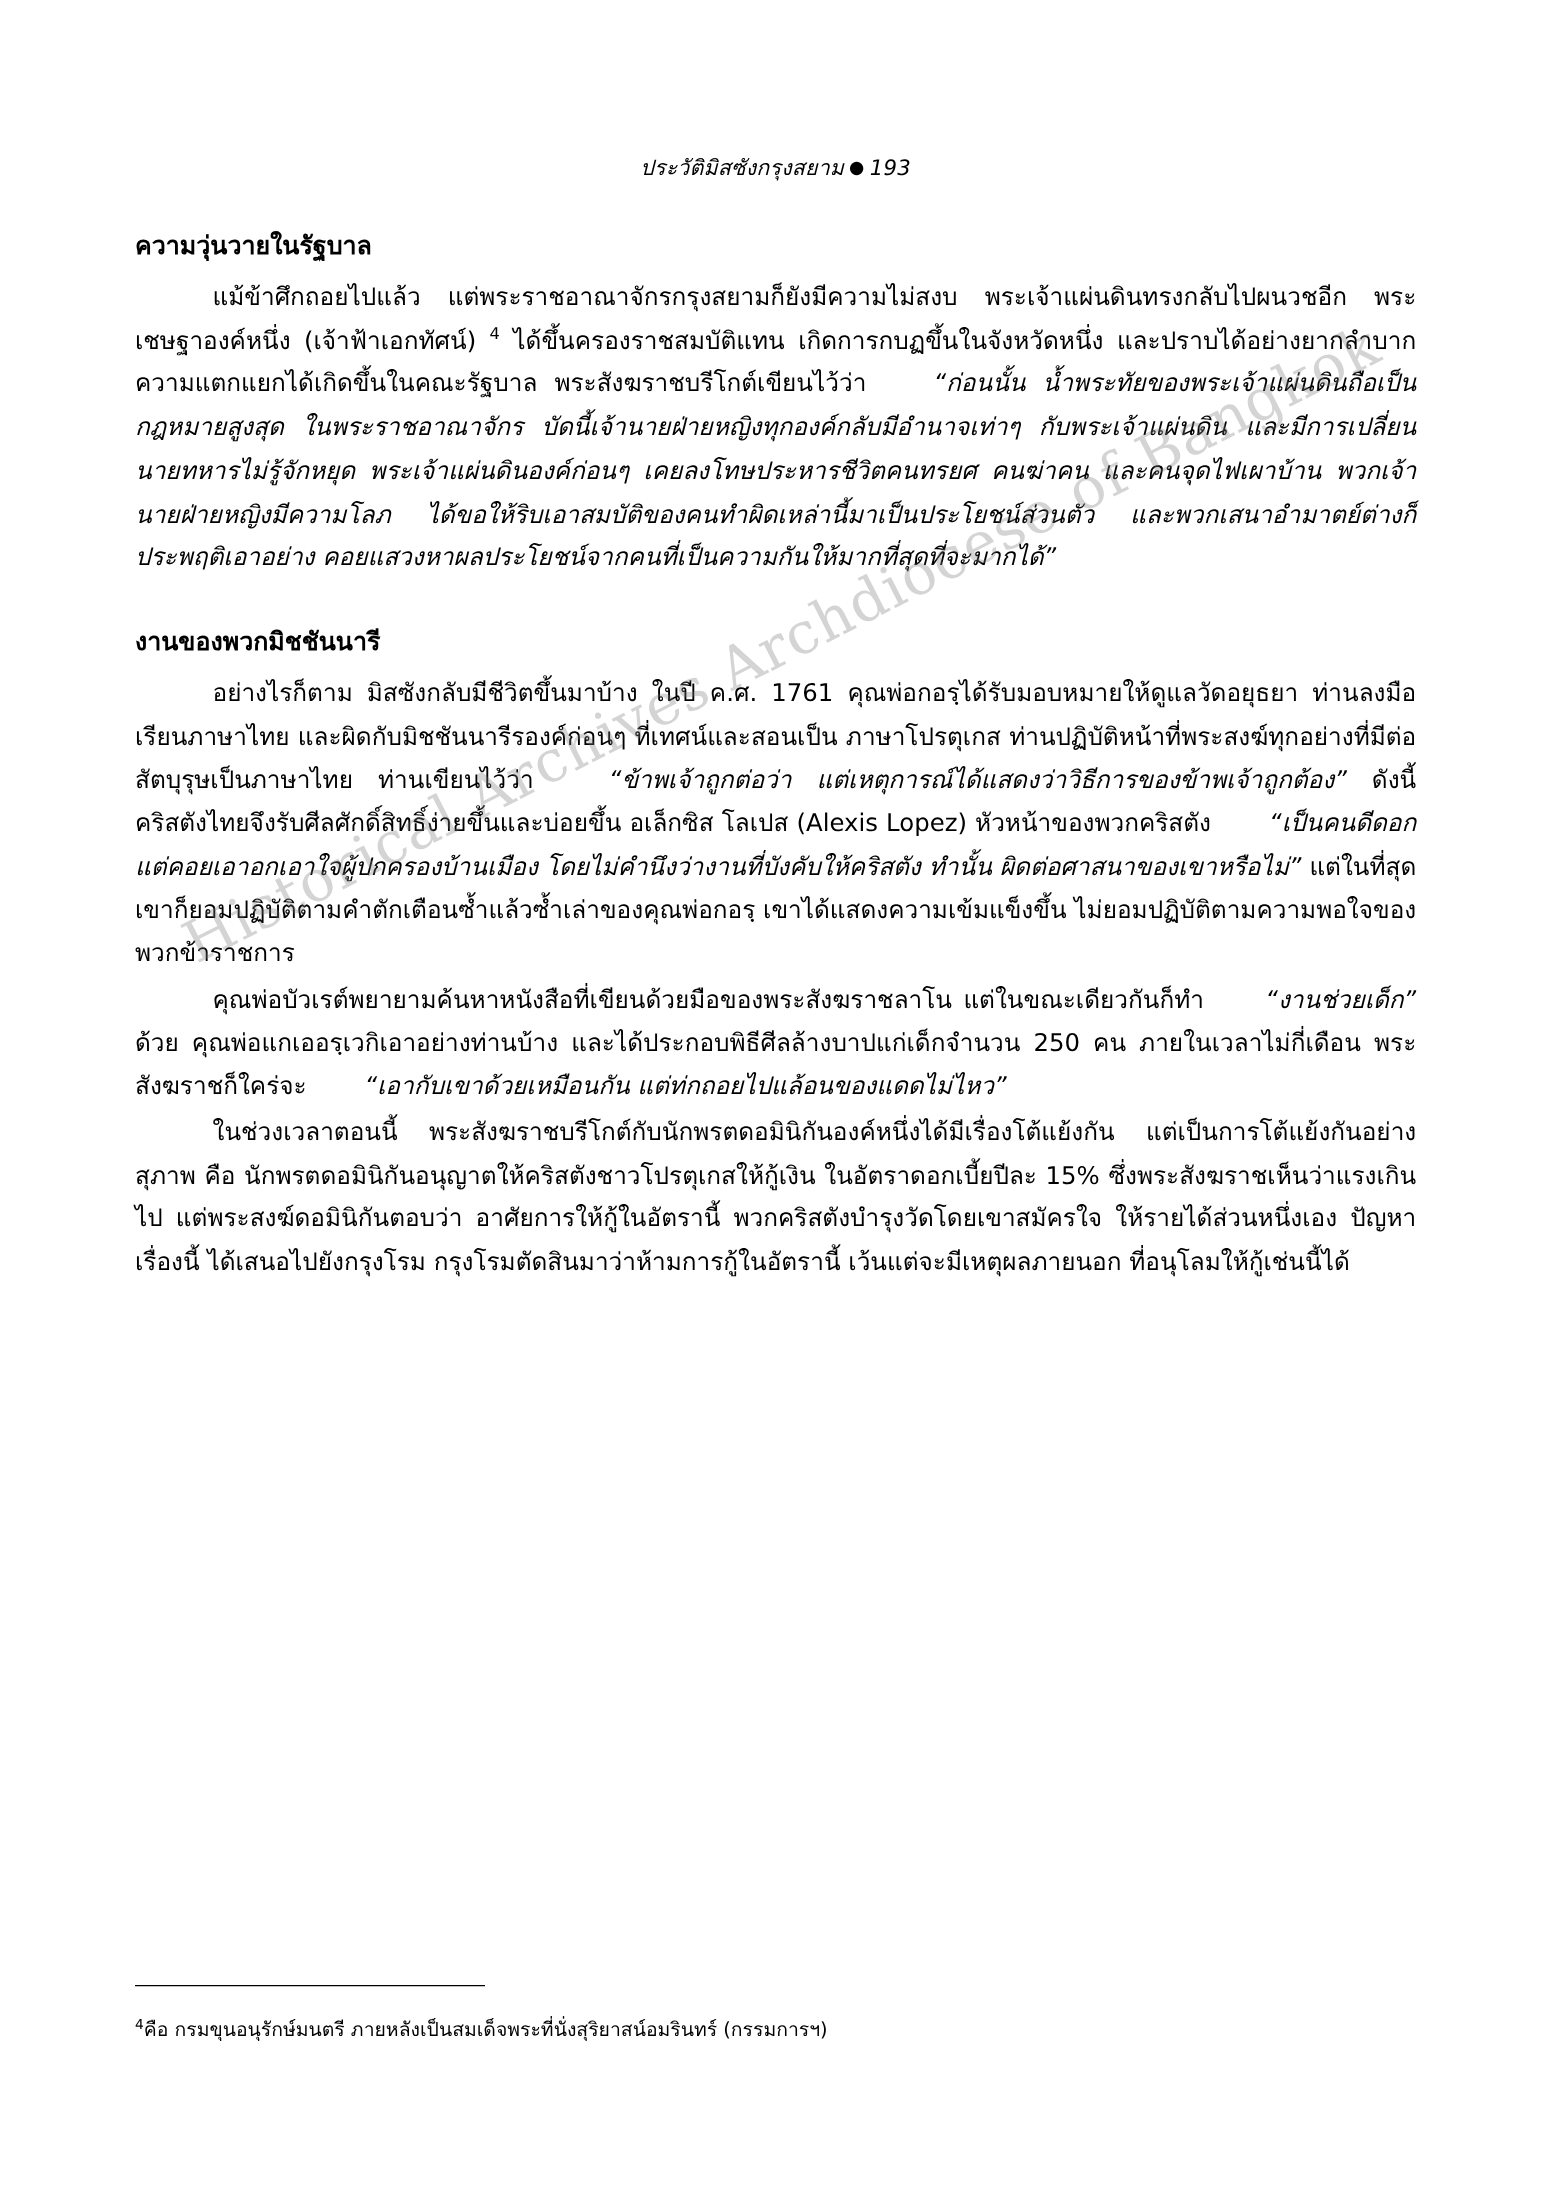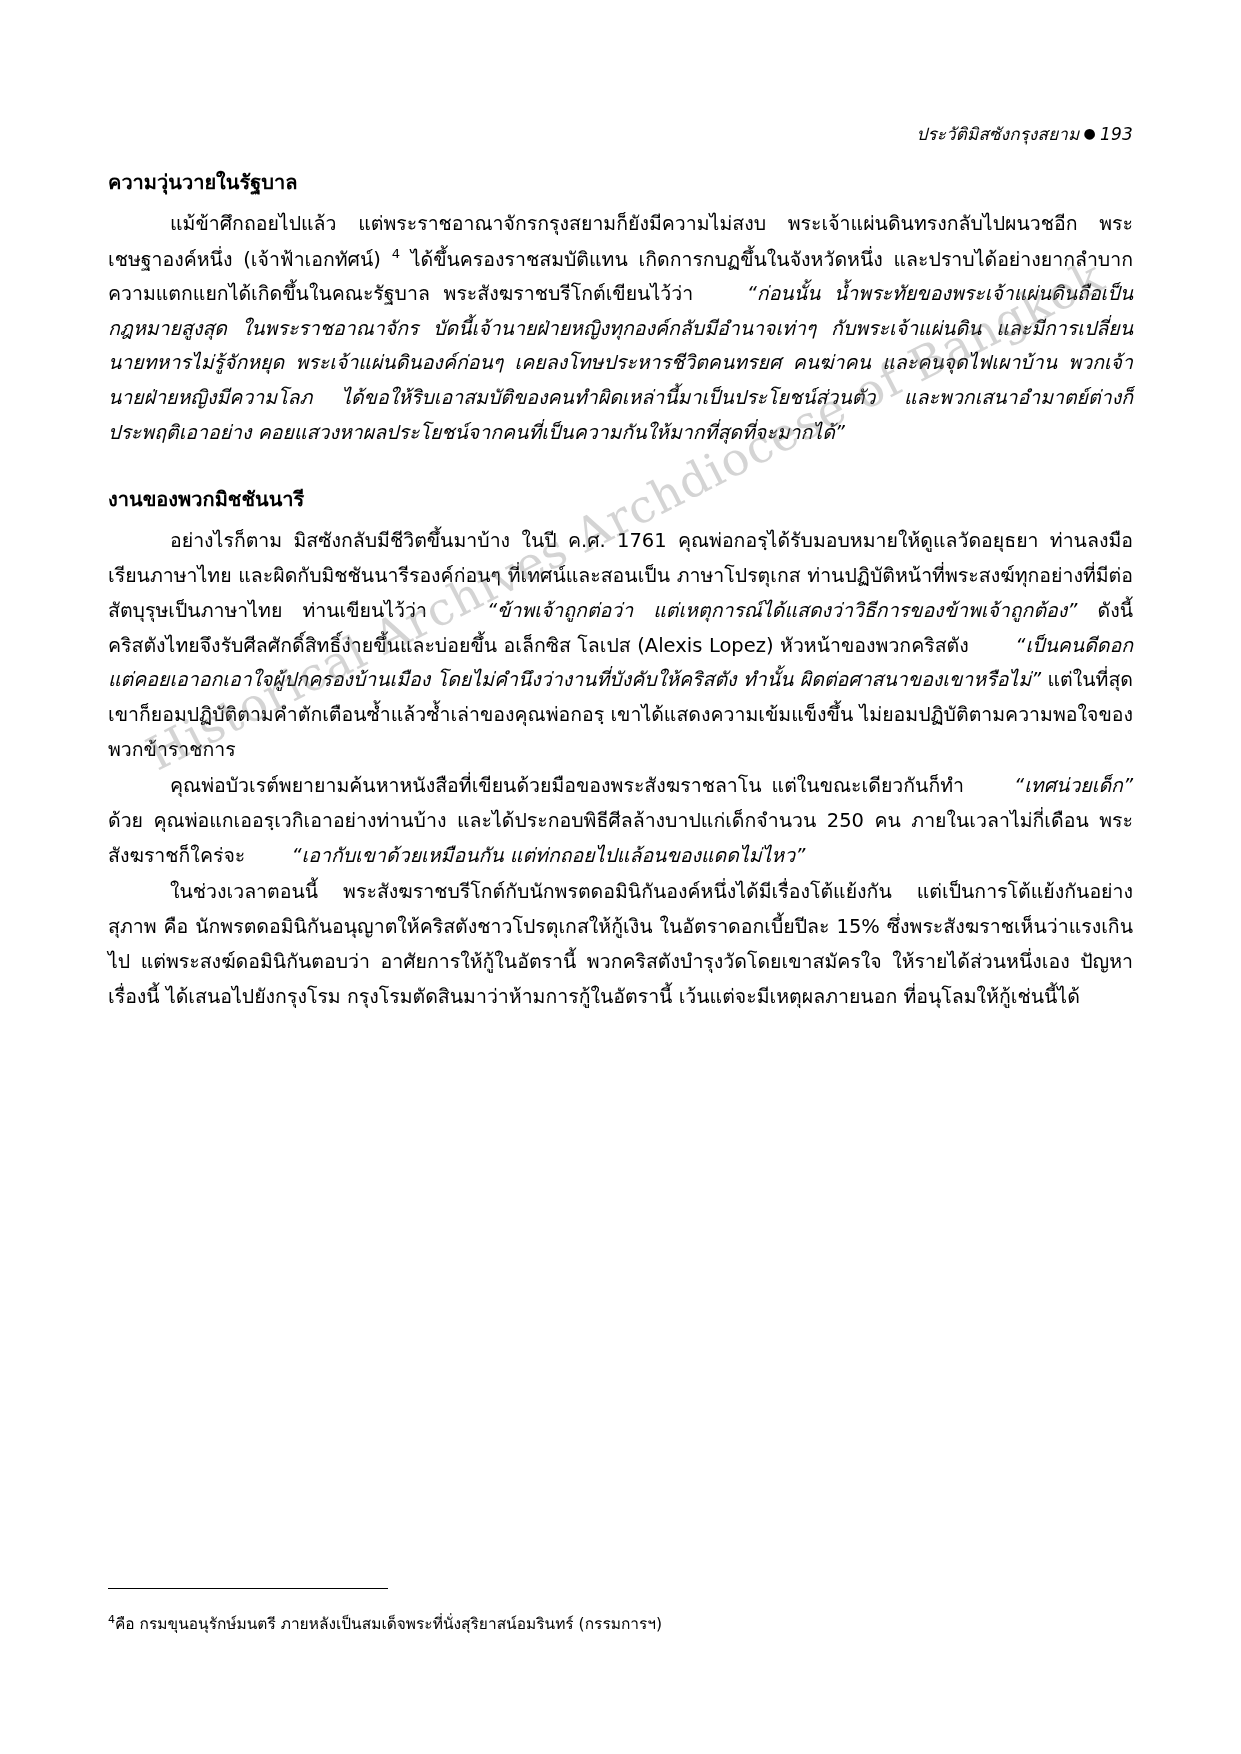--- a/index.html
+++ b/index.html
@@ -16,25 +16,25 @@
     color: #000000;
     overflow: hidden;
   }
   .content {
     position: absolute;
     left: 108px;
     top: 120px;
     width: 1025px;
   }
   .header-line {
-    text-align: right;
+    text-align: center;
     font-size: 17px;
     font-style: italic;
     letter-spacing: .2px;
-    margin-bottom: 20px;
+    margin-bottom: 34px;
   }
   .header-line .bullet {
     font-style: normal;
     font-size: 14px;
     vertical-align: 2px;
     padding: 0 4px;
   }
   .header-line .pagenum {
     font-style: italic;
   }
@@ -121,21 +121,21 @@
     </div>
 
     <h2 class="section">ความวุ่นวายในรัฐบาล</h2>
 
     <p class="para"><span>แม้ข้าศึกถอยไปแล้ว แต่พระราชอาณาจักรกรุงสยามก็ยังมีความไม่สงบ พระเจ้าแผ่นดินทรงกลับไปผนวชอีก พระเชษฐาองค์หนึ่ง (เจ้าฟ้าเอกทัศน์) </span><sup class="fn">4</sup><span> ได้ขึ้นครองราชสมบัติแทน เกิดการกบฏขึ้นในจังหวัดหนึ่ง และปราบได้อย่างยากลำบาก ความแตกแยกได้เกิดขึ้นในคณะรัฐบาล พระสังฆราชบรีโกต์เขียนไว้ว่า </span><span class="it">“ก่อนนั้น น้ำพระทัยของพระเจ้าแผ่นดินถือเป็นกฎหมายสูงสุด ในพระราชอาณาจักร บัดนี้เจ้านายฝ่ายหญิงทุกองค์กลับมีอำนาจเท่าๆ กับพระเจ้าแผ่นดิน และมีการเปลี่ยนนายทหารไม่รู้จักหยุด พระเจ้าแผ่นดินองค์ก่อนๆ เคยลงโทษประหารชีวิตคนทรยศ คนฆ่าคน และคนจุดไฟเผาบ้าน พวกเจ้านายฝ่ายหญิงมีความโลภ ได้ขอให้ริบเอาสมบัติของคนทำผิดเหล่านี้มาเป็นประโยชน์ส่วนตัว และพวกเสนาอำมาตย์ต่างก็ประพฤติเอาอย่าง คอยแสวงหาผลประโยชน์จากคนที่เป็นความกันให้มากที่สุดที่จะมากได้”</span></p>
 
     <h2 class="section second">งานของพวกมิชชันนารี</h2>
 
     <p class="para"><span>อย่างไรก็ตาม มิสซังกลับมีชีวิตขึ้นมาบ้าง ในปี ค.ศ. 1761 คุณพ่อกอรฺได้รับมอบหมายให้ดูแลวัดอยุธยา ท่านลงมือเรียนภาษาไทย และผิดกับมิชชันนารีรองค์ก่อนๆ ที่เทศน์และสอนเป็น ภาษาโปรตุเกส ท่านปฏิบัติหน้าที่พระสงฆ์ทุกอย่างที่มีต่อสัตบุรุษเป็นภาษาไทย ท่านเขียนไว้ว่า </span><span class="it">“ข้าพเจ้าถูกต่อว่า แต่เหตุการณ์ได้แสดงว่าวิธีการของข้าพเจ้าถูกต้อง”</span><span> ดังนี้ คริสตังไทยจึงรับศีลศักดิ์สิทธิ์ง่ายขึ้นและบ่อยขึ้น อเล็กซิส โลเปส (Alexis Lopez) หัวหน้าของพวกคริสตัง </span><span class="it">“เป็นคนดีดอก แต่คอยเอาอกเอาใจผู้ปกครองบ้านเมือง โดยไม่คำนึงว่างานที่บังคับให้คริสตัง ทำนั้น ผิดต่อศาสนาของเขาหรือไม่”</span><span> แต่ในที่สุด เขาก็ยอมปฏิบัติตามคำตักเตือนซ้ำแล้วซ้ำเล่าของคุณพ่อกอรฺ เขาได้แสดงความเข้มแข็งขึ้น ไม่ยอมปฏิบัติตามความพอใจของพวกข้าราชการ</span></p>
 
-    <p class="para"><span>คุณพ่อบัวเรต์พยายามค้นหาหนังสือที่เขียนด้วยมือของพระสังฆราชลาโน แต่ในขณะเดียวกันก็ทำ </span><span class="it">“เทศน่วยเด็ก”</span><span> ด้วย คุณพ่อแกเออรฺเวกิเอาอย่างท่านบ้าง และได้ประกอบพิธีศีลล้างบาปแก่เด็กจำนวน 250 คน ภายในเวลาไม่กี่เดือน พระสังฆราชก็ใคร่จะ </span><span class="it">“เอากับเขาด้วยเหมือนกัน แต่ท่กถอยไปแล้อนของแดดไม่ไหว”</span></p>
+    <p class="para"><span>คุณพ่อบัวเรต์พยายามค้นหาหนังสือที่เขียนด้วยมือของพระสังฆราชลาโน แต่ในขณะเดียวกันก็ทำ </span><span class="it">“งานช่วยเด็ก”</span><span> ด้วย คุณพ่อแกเออรฺเวกิเอาอย่างท่านบ้าง และได้ประกอบพิธีศีลล้างบาปแก่เด็กจำนวน 250 คน ภายในเวลาไม่กี่เดือน พระสังฆราชก็ใคร่จะ </span><span class="it">“เอากับเขาด้วยเหมือนกัน แต่ท่กถอยไปแล้อนของแดดไม่ไหว”</span></p>
 
     <p class="para"><span>ในช่วงเวลาตอนนี้ พระสังฆราชบรีโกต์กับนักพรตดอมินิกันองค์หนึ่งได้มีเรื่องโต้แย้งกัน แต่เป็นการโต้แย้งกันอย่างสุภาพ คือ นักพรตดอมินิกันอนุญาตให้คริสตังชาวโปรตุเกสให้กู้เงิน ในอัตราดอกเบี้ยปีละ 15% ซึ่งพระสังฆราชเห็นว่าแรงเกินไป แต่พระสงฆ์ดอมินิกันตอบว่า อาศัยการให้กู้ในอัตรานี้ พวกคริสตังบำรุงวัดโดยเขาสมัครใจ ให้รายได้ส่วนหนึ่งเอง ปัญหาเรื่องนี้ ได้เสนอไปยังกรุงโรม กรุงโรมตัดสินมาว่าห้ามการกู้ในอัตรานี้ เว้นแต่จะมีเหตุผลภายนอก ที่อนุโลมให้กู้เช่นนี้ได้</span></p>
 
   </div>
 
   <div class="footnote-area">
     <div class="footnote-rule"></div>
     <div class="footnote-text"><sup>4</sup><span>คือ กรมขุนอนุรักษ์มนตรี ภายหลังเป็นสมเด็จพระที่นั่งสุริยาสน์อมรินทร์ (กรรมการฯ)</span></div>
   </div>
 

